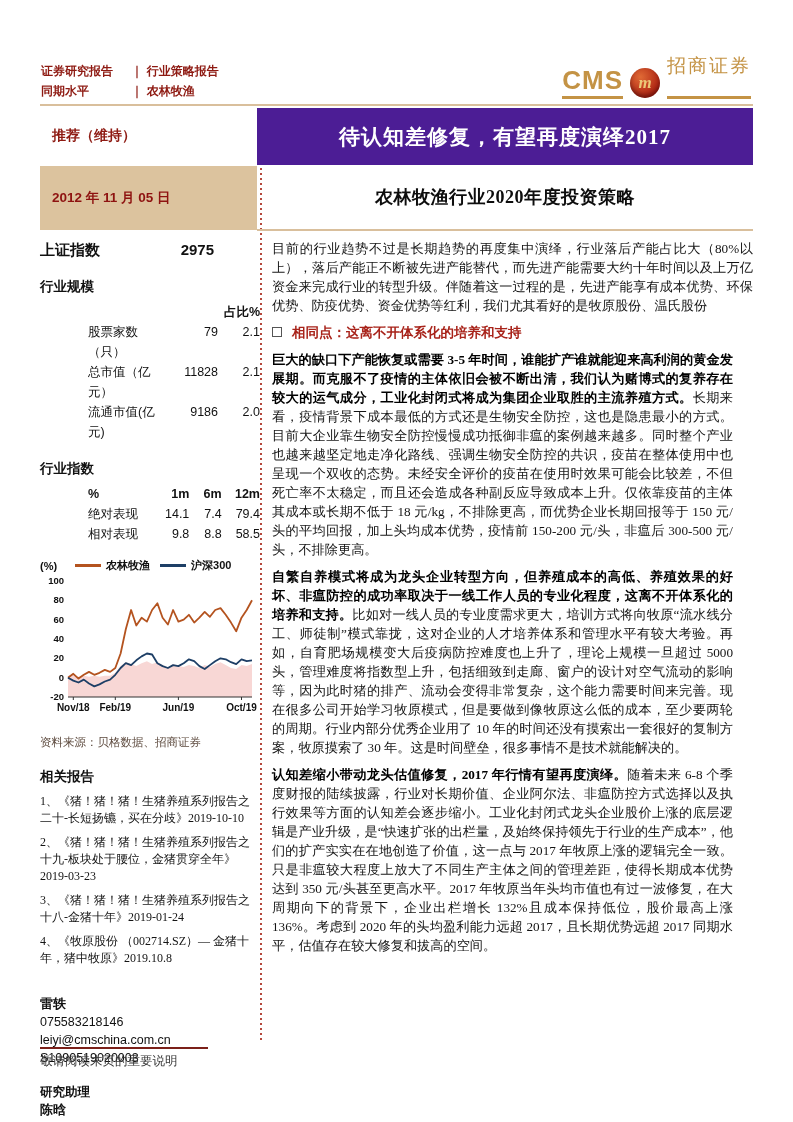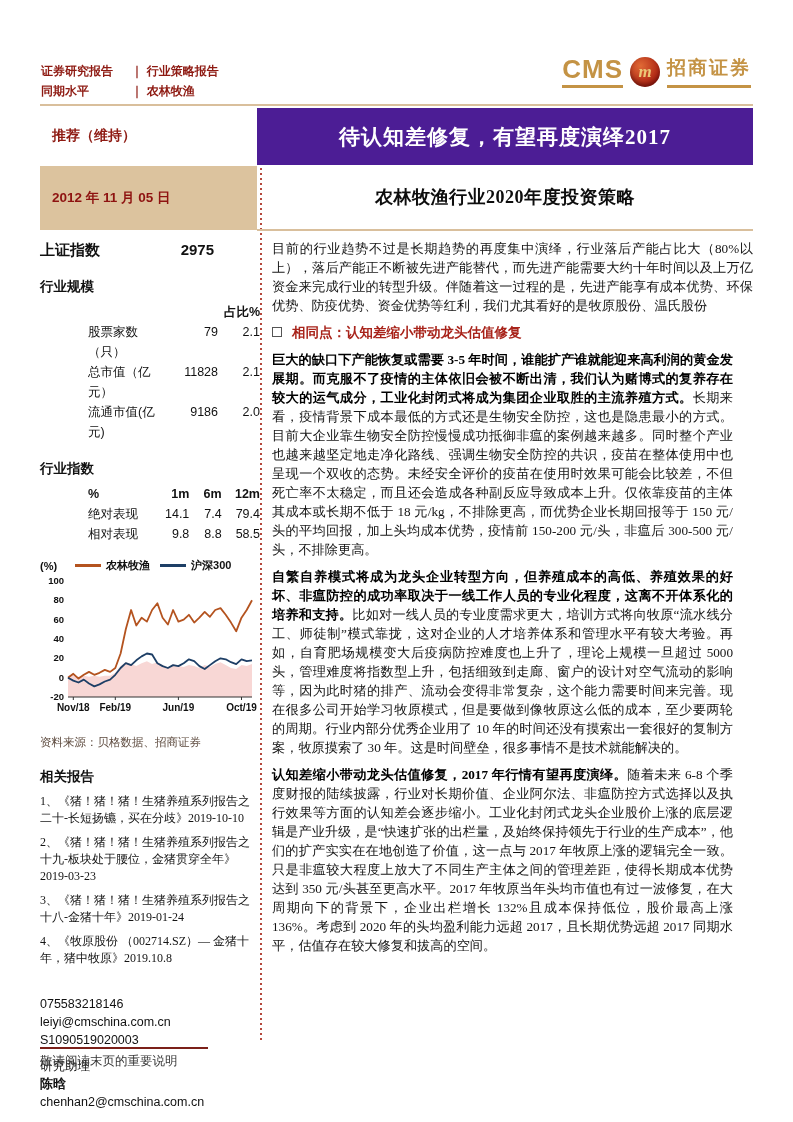--- a/index.html
+++ b/index.html
@@ -12,22 +12,22 @@
   .hdr-row .c1{width:86px;}
   .hdr-row .sep{margin:0 4px;}
   .logo{position:absolute;right:42px;top:56px;display:flex;align-items:flex-end;gap:7px;}
   .logo-cms{font-family:"Liberation Sans",sans-serif;font-weight:800;font-size:26px;line-height:1;
             color:#c49345;border-bottom:3px solid #c49345;padding-bottom:3px;letter-spacing:1px;}
   .logo-circle{width:30px;height:30px;border-radius:50%;flex:0 0 auto;
             background:radial-gradient(circle at 35% 30%,#e06a35,#a91d10 75%);
             display:flex;align-items:center;justify-content:center;margin-bottom:1px;
             color:#ecc978;font-family:"Liberation Serif",serif;font-style:italic;font-weight:700;font-size:17px;
             box-shadow:inset 0 -3px 4px rgba(0,0,0,.35);}
-  .logo-cn{font-weight:700;font-size:19px;line-height:1;color:#c49345;
-            border-bottom:3px solid #c49345;padding-bottom:8px;letter-spacing:2px;}
+  .logo-cn{font-weight:400;font-size:19px;line-height:1;color:#c49345;
+            border-bottom:3px solid #c49345;padding-bottom:21px;letter-spacing:2px;}
 
   .gold-rule{position:absolute;left:40px;right:40px;top:104px;height:2px;background:#d9bf9c;}
   .v-divider{position:absolute;left:260px;top:108px;width:2px;height:932px;
              background:repeating-linear-gradient(to bottom,#b5483c 0 2px,transparent 2px 5px);}
 
   
   .title-band{position:absolute;left:257px;top:108px;width:496px;height:57px;background:#4c1d95;
               display:flex;align-items:center;justify-content:center;color:#fff;
               font-family:"Liberation Serif",serif;font-weight:700;font-size:21px;letter-spacing:1px;}
   .rating{position:absolute;left:52px;top:127px;font-size:14px;font-weight:800;color:#8e1a12;
@@ -63,21 +63,21 @@
   .tick{font:700 9.5px "Liberation Sans",sans-serif;fill:#111;}
   .xtick{font:700 10px "Liberation Sans",sans-serif;}
   .src{margin-top:6px;font-size:11.5px;color:#5d4a3e;font-family:"Liberation Serif",serif;}
 
   .reports{margin-top:10px;}
   .report-item{font-size:12px;line-height:17px;margin:7px 0;color:#141414;
                font-family:"Liberation Serif",serif;}
 
   .analysts{margin-top:28px;font-size:12.5px;line-height:18px;}
   .an-name{font-weight:800;font-size:13px;}
-  .an-role{margin-top:8px;font-family:"Liberation Serif",serif;}
+  .an-role{margin-top:16px;font-family:"Liberation Serif",serif;font-weight:bold;}
 
   
   .main{position:absolute;left:272px;top:239px;width:481px;font-size:13.2px;line-height:19px;
         text-align:justify;font-family:"Liberation Serif",serif;color:#141414;}
   .main p{margin:0 0 8px 0;}
   .main b{font-weight:800;color:#000;}
   .bullet-row{display:flex;align-items:flex-start;margin:3px 0 8px 0;}
   .bullet-sq{width:8px;height:8px;border:1.5px solid #555;margin:4px 10px 0 0;flex:0 0 auto;background:#fff;}
   .bullet-txt{color:#a8231a;font-weight:800;font-size:13.5px;font-family:"Liberation Sans",sans-serif;}
   .indent{margin-left:20px;width:461px;box-sizing:border-box;}
@@ -208,34 +208,35 @@
 
     <div class="reports">
       <h4>相关报告</h4>
       <div class="report-item">1、《猪！猪！猪！生猪养殖系列报告之二十-长短扬镳，买在分歧》2019-10-10</div>
       <div class="report-item">2、《猪！猪！猪！生猪养殖系列报告之十九-板块处于腰位，金猪贯穿全年》2019-03-23</div>
       <div class="report-item">3、《猪！猪！猪！生猪养殖系列报告之十八-金猪十年》2019-01-24</div>
       <div class="report-item">4、《牧原股份 （002714.SZ）— 金猪十年，猪中牧原》2019.10.8</div>
     </div>
 
     <div class="analysts">
+      <div class="an-name">雷轶</div>
       <div>075583218146</div>
       <div>leiyi@cmschina.com.cn</div>
       <div>S1090519020003</div>
       <div class="an-role">研究助理</div>
       <div class="an-name">陈晗</div>
       <div>chenhan2@cmschina.com.cn</div>
     </div>
   </div>
 
   <div class="main">
     <p>目前的行业趋势不过是长期趋势的再度集中演绎，行业落后产能占比大（80%以上），落后产能正不断被先进产能替代，而先进产能需要大约十年时间以及上万亿资金来完成行业的转型升级。伴随着这一过程的是，先进产能享有成本优势、环保优势、防疫优势、资金优势等红利，我们尤其看好的是牧原股份、温氏股份</p>
     <div class="bullet-row">
       <span class="bullet-sq"></span>
-      <span class="bullet-txt">相同点：认知差缩小带动龙头估值修复</span>
+      <span class="bullet-txt">相同点：这离不开体系化的培养和支持</span>
     </div>
     <p class="indent"><b>巨大的缺口下产能恢复或需要 3-5 年时间，谁能扩产谁就能迎来高利润的黄金发展期。而克服不了疫情的主体依旧会被不断出清，我们认为赌博式的复养存在较大的运气成分，工业化封闭式将成为集团企业取胜的主流养殖方式。</b><span>长期来看，疫情背景下成本最低的方式还是生物安全防控，这也是隐患最小的方式。目前大企业靠生物安全防控慢慢成功抵御非瘟的案例越来越多。同时整个产业也越来越坚定地走净化路线、强调生物安全防控的共识，疫苗在整体使用中也呈现一个双收的态势。未经安全评价的疫苗在使用时效果可能会比较差，不但死亡率不太稳定，而且还会造成各种副反应导致成本上升。仅依靠疫苗的主体其成本或长期不低于 18 元/kg，不排除更高，而优势企业长期回报等于 150 元/头的平均回报，加上头均成本优势，疫情前 150-200 元/头，非瘟后 300-500 元/头，不排除更高。</span></p>
     <p class="indent"><b>自繁自养模式将成为龙头企业转型方向，但养殖成本的高低、养殖效果的好坏、非瘟防控的成功率取决于一线工作人员的专业化程度，这离不开体系化的培养和支持。</b><span>比如对一线人员的专业度需求更大，培训方式将向牧原“流水线分工、师徒制”模式靠拢，这对企业的人才培养体系和管理水平有较大考验。再如，自育肥场规模变大后疫病防控难度也上升了，理论上规模一旦超过 5000 头，管理难度将指数型上升，包括细致到走廊、窗户的设计对空气流动的影响等，因为此时猪的排产、流动会变得非常复杂，这个能力需要时间来完善。现在很多公司开始学习牧原模式，但是要做到像牧原这么低的成本，至少要两轮的周期。行业内部分优秀企业用了 10 年的时间还没有摸索出一套很好的复制方案，牧原摸索了 30 年。这是时间壁垒，很多事情不是技术就能解决的。</span></p>
     <p class="indent"><b>认知差缩小带动龙头估值修复，2017 年行情有望再度演绎。</b><span>随着未来 6-8 个季度财报的陆续披露，行业对长期价值、企业阿尔法、非瘟防控方式选择以及执行效果等方面的认知差会逐步缩小。工业化封闭式龙头企业股价上涨的底层逻辑是产业升级，是“快速扩张的出栏量，及始终保持领先于行业的生产成本”，他们的扩产实实在在地创造了价值，这一点与 2017 年牧原上涨的逻辑完全一致。只是非瘟较大程度上放大了不同生产主体之间的管理差距，使得长期成本优势达到 350 元/头甚至更高水平。2017 年牧原当年头均市值也有过一波修复，在大周期向下的背景下，企业出栏增长 132%且成本保持低位，股价最高上涨 136%。考虑到 2020 年的头均盈利能力远超 2017，且长期优势远超 2017 同期水平，估值存在较大修复和拔高的空间。</span></p>
   </div>
 
   <div class="footer-rule"></div>
   <div class="footer-text">敬请阅读末页的重要说明</div>
 
 </div>

